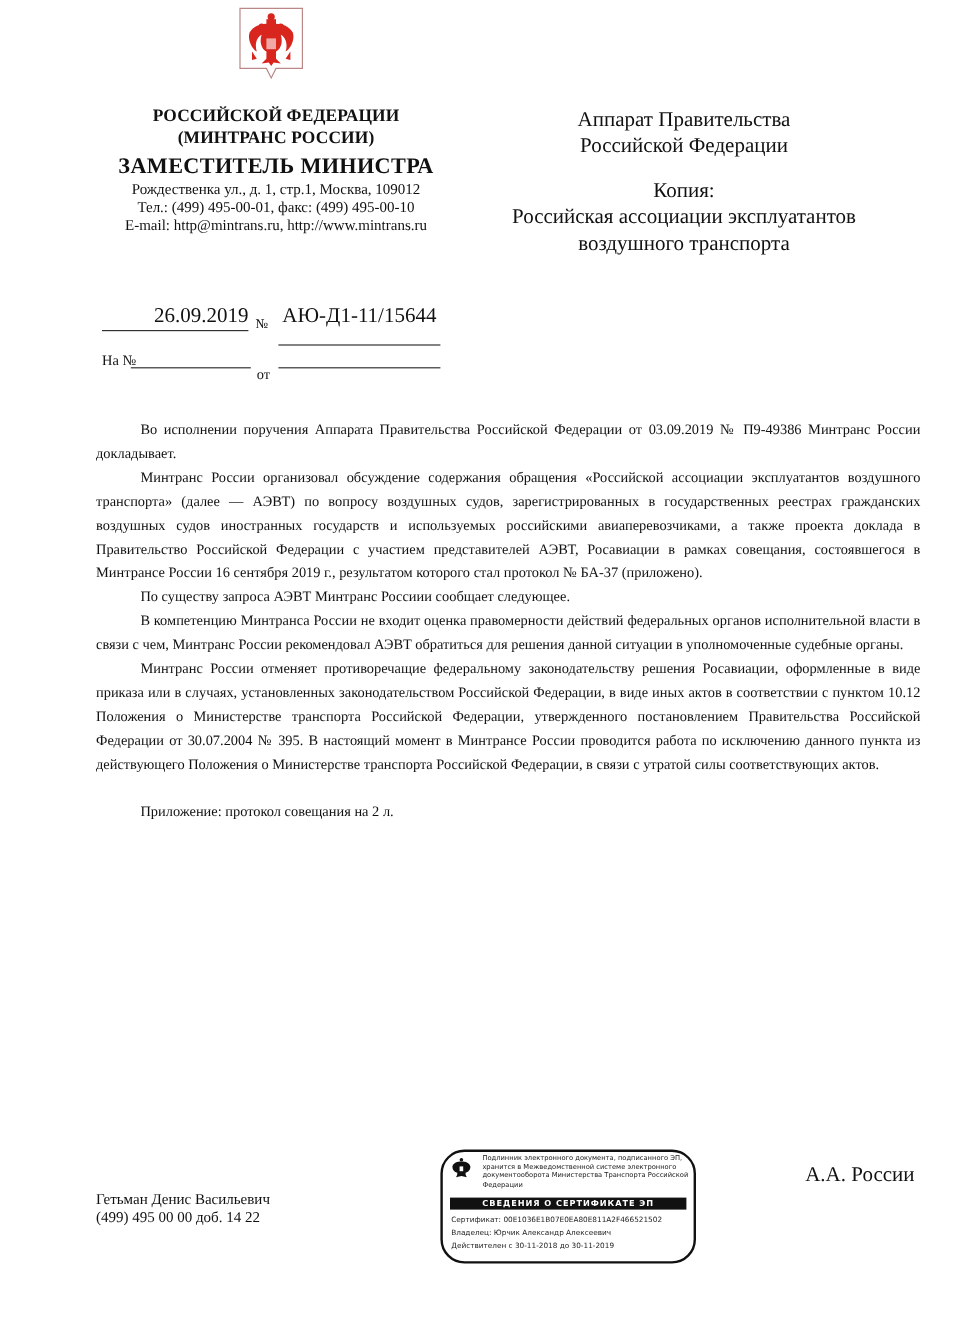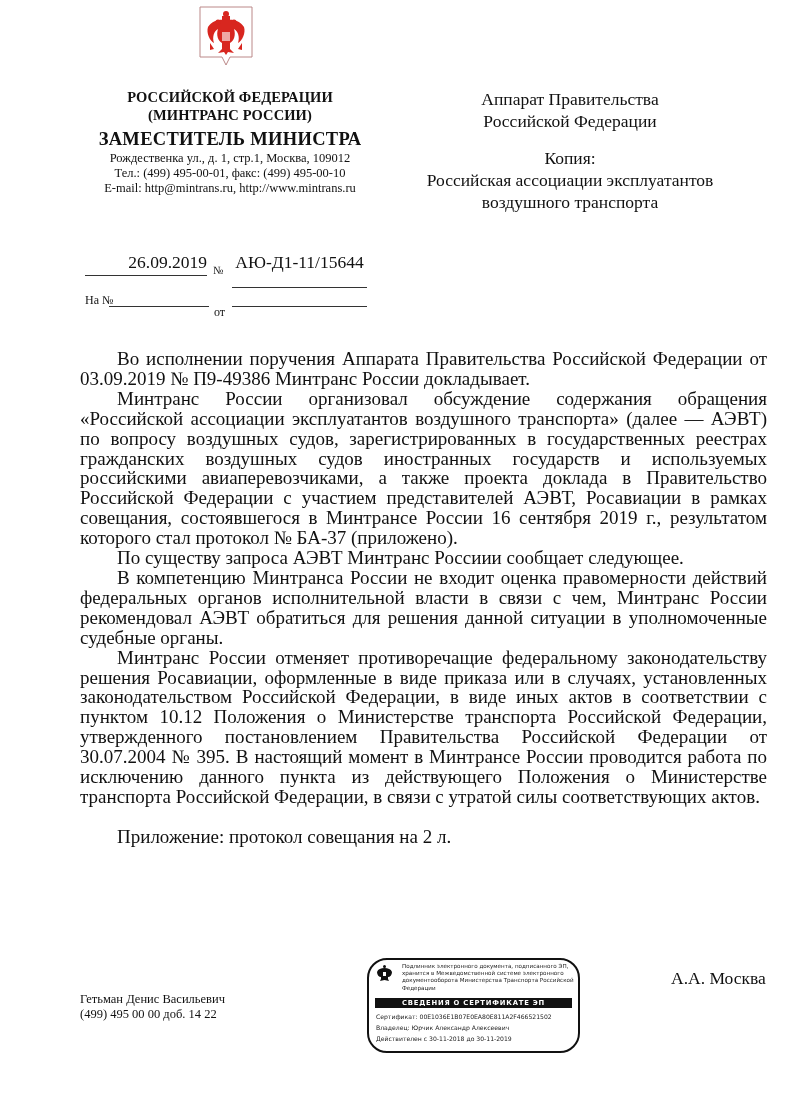--- a/index.html
+++ b/index.html
@@ -24,21 +24,21 @@
   .reg-date { position: absolute; left: 0; top: 0; width: 122px; text-align: right; border-bottom: 1px solid #333; padding-bottom: 2px; }
   .reg-no-sign { position: absolute; left: 128px; top: 12px; font-size: 11px; }
   .reg-number { position: absolute; left: 147px; top: 0; width: 135px; text-align: center; border-bottom: 1px solid #333; padding-bottom: 14px; white-space: nowrap; }
   .refline { left: 85px; top: 293px; width: 300px; font-size: 12px; }
   .ref-label { position: absolute; left: 0; top: 0; }
   .ref-line1 { position: absolute; left: 24px; top: 13px; width: 100px; border-bottom: 1px solid #333; }
   .ref-from { position: absolute; left: 129px; top: 12px; }
   .ref-line2 { position: absolute; left: 147px; top: 13px; width: 135px; border-bottom: 1px solid #333; }
 
   
-  .body { left: 80px; top: 349px; width: 687px; font-size: 19px; line-height: 19.9px; text-align: justify; }
+  .body { left: 80px; top: 349px; width: 687px; font-size: 12px; line-height: 19.9px; text-align: justify; }
   .body p { margin: 0; text-indent: 37px; }
   .body p.attach { margin-top: 19.9px; }
 
   
   .stamp { left: 367px; top: 958px; width: 213px; height: 95px; border: 2px solid #111; border-radius: 20px; box-sizing: border-box; font-family: "DejaVu Sans", sans-serif; }
   .stamp-emblem { position: absolute; left: 6px; top: 4px; width: 19px; height: 19px; }
   .stamp-note { position: absolute; left: 33px; top: 3px; width: 174px; font-size: 5.6px; line-height: 7.2px; color: #222; }
   .stamp-bar { position: absolute; left: 6px; top: 38px; width: 197px; height: 10px; background: #111; color: #fff; font-size: 6.8px; font-weight: bold; letter-spacing: 0.8px; text-align: center; line-height: 10px; }
   .stamp-row { position: absolute; left: 7px; font-size: 6.1px; line-height: 8px; color: #222; white-space: nowrap; }
 
@@ -114,18 +114,18 @@
       <rect x="8" y="8" width="3" height="4" fill="#fff"></rect>
     </svg>
   </div>
   <div class="stamp-note">Подлинник электронного документа, подписанного ЭП, хранится в Межведомственной системе электронного документооборота Министерства Транспорта Российской Федерации</div>
   <div class="stamp-bar">СВЕДЕНИЯ О СЕРТИФИКАТЕ ЭП</div>
   <div class="stamp-row" style="top:53px">Сертификат: 00E1036E1B07E0EA80E811A2F466521502</div>
   <div class="stamp-row" style="top:64px">Владелец: Юрчик Александр Алексеевич</div>
   <div class="stamp-row" style="top:75px">Действителен с 30-11-2018 до 30-11-2019</div>
 </div>
 
-<div class="abs signer">А.А. Москва</div>
+<div class="abs signer">А.А. России</div>
 
 <div class="abs exec">
   <div>Гетьман Денис Васильевич</div>
   <div>(499) 495 00 00 доб. 14 22</div>
 </div>
 
 </body></html>

